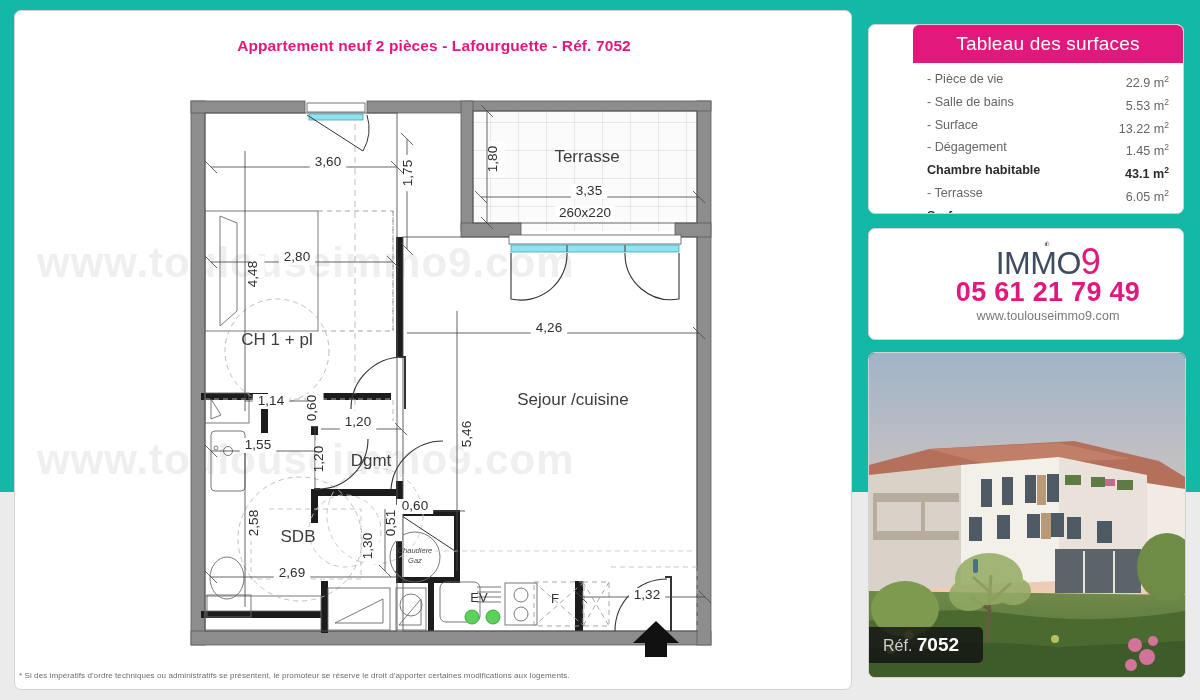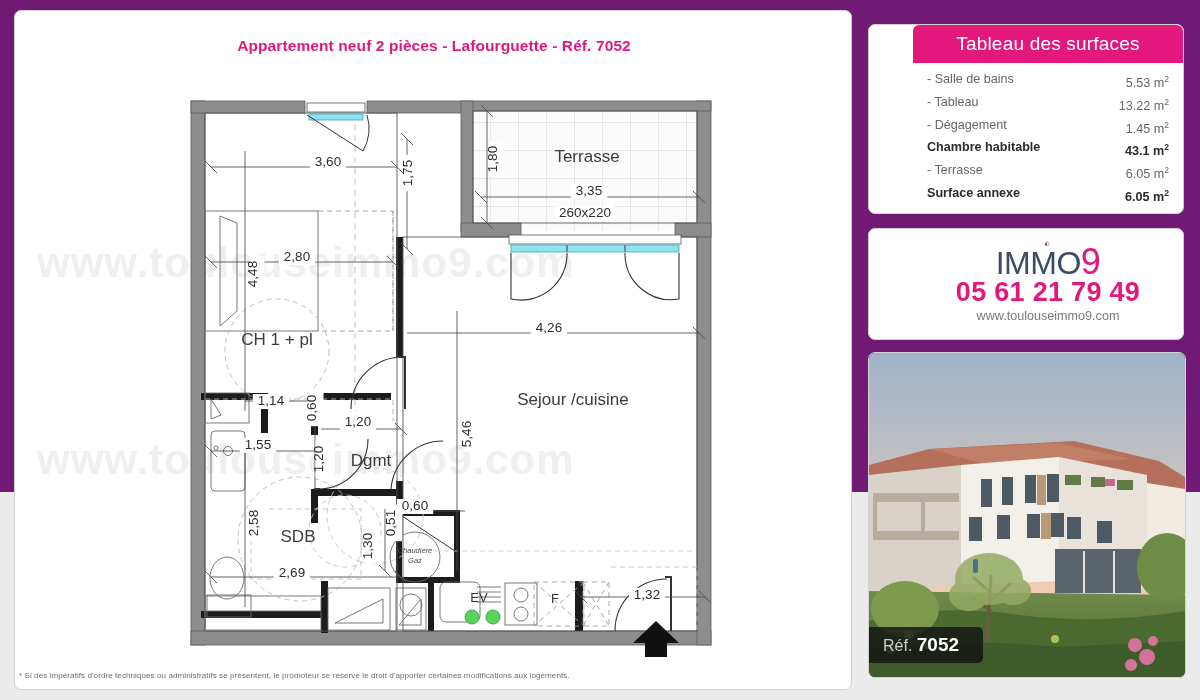--- a/index.html
+++ b/index.html
@@ -5,21 +5,21 @@
   html, body {
     margin: 0; padding: 0;
     width: 1200px; height: 700px;
     background: #ebebeb;
     font-family: "Liberation Sans", sans-serif;
     overflow: hidden;
   }
   #page {
     position: relative;
     width: 1200px; height: 492px;
-    background: #701a75;
+    background: #14b8a6;
   }
   
   #main-card {
     position: absolute;
     left: 14px; top: 10px;
     width: 838px; height: 680px;
     background: #ffffff;
     border: 1px solid #d2d2d2;
     border-radius: 7px;
     box-sizing: border-box;
@@ -403,25 +403,29 @@
       </svg>
     </div>
 
     <div id="footnote">* Si des impératifs d'ordre techniques ou administratifs se présentent, le promoteur se réserve le droit d'apporter certaines modifications aux logements.</div>
   </div>
 
   <div class="rcard" id="surface-card">
     <div id="surface-head">Tableau des surfaces</div>
     <div id="surface-body">
         <div class="srow">
+          <span>- Pièce de vie</span>
+          <span>22.9 m<span class="sup">2</span></span>
+        </div>
+        <div class="srow">
           <span>- Salle de bains</span>
           <span>5.53 m<span class="sup">2</span></span>
         </div>
         <div class="srow">
-          <span>- Tableau</span>
+          <span>- Surface</span>
           <span>13.22 m<span class="sup">2</span></span>
         </div>
         <div class="srow">
           <span>- Dégagement</span>
           <span>1.45 m<span class="sup">2</span></span>
         </div>
         <div class="srow bold">
           <span>Chambre habitable</span>
           <span>43.1 m<span class="sup">2</span></span>
         </div>

